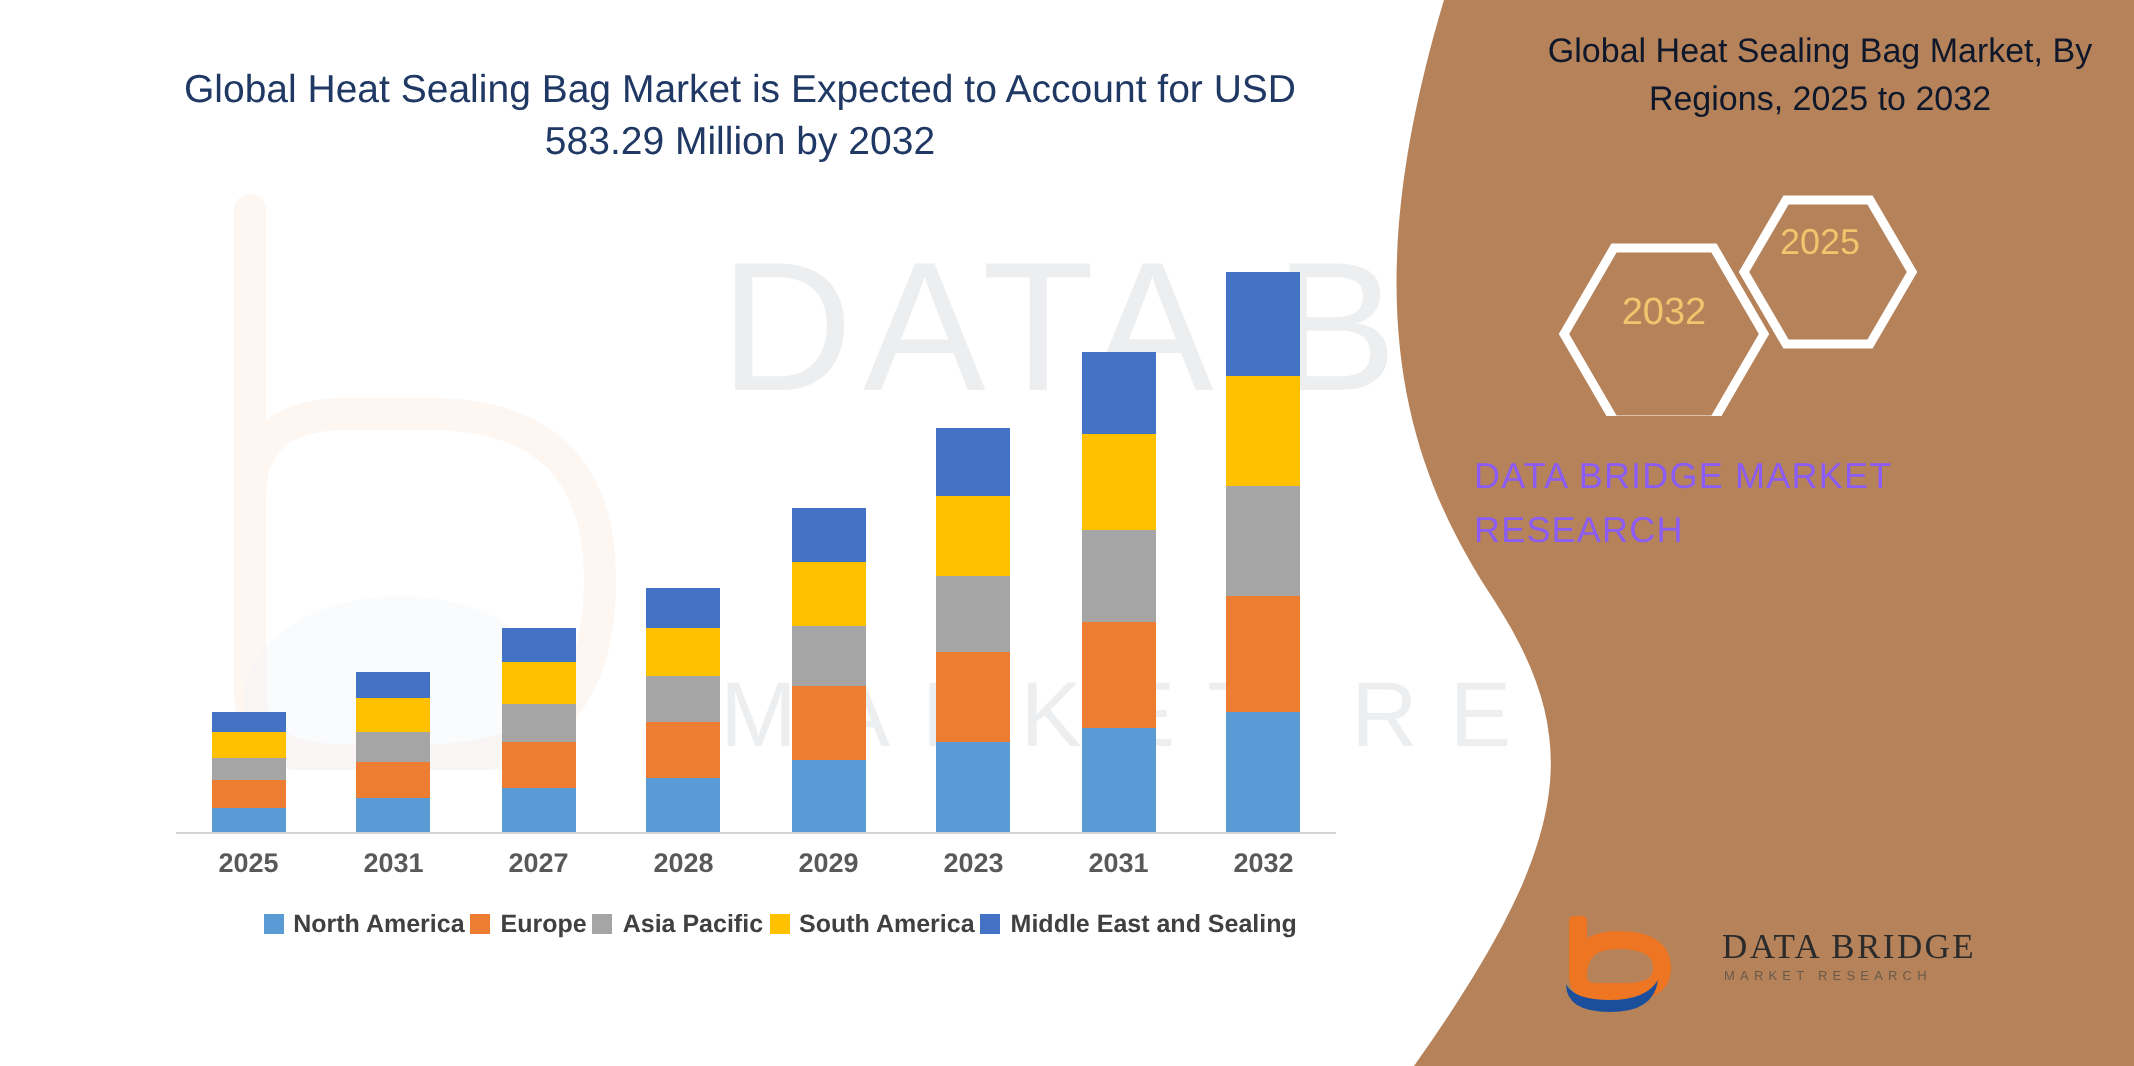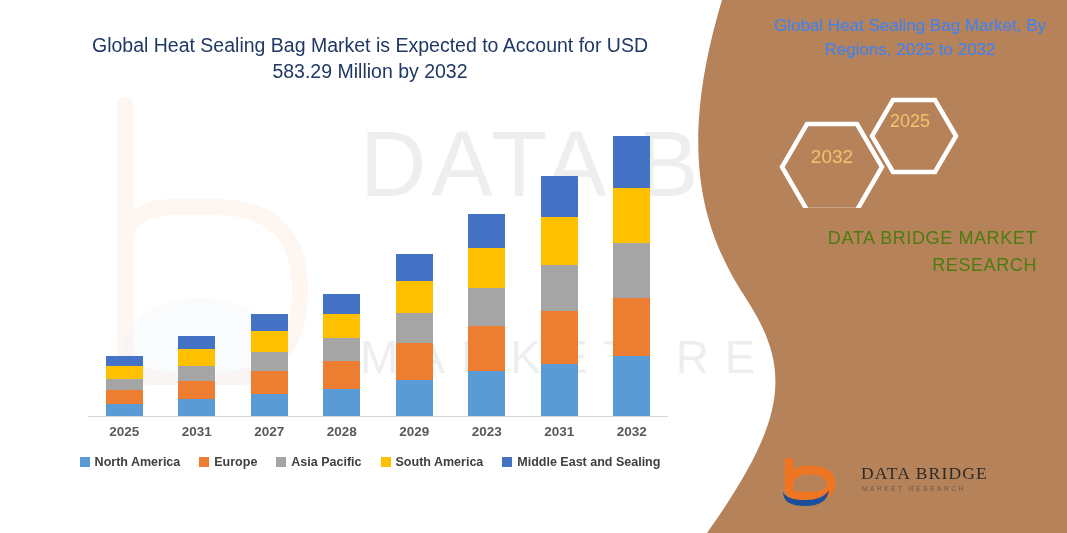--- a/index.html
+++ b/index.html
@@ -138,27 +138,27 @@
     width: 70px;
     text-align: center;
     font-size: 13.5px;
     font-weight: bold;
     color: #595959;
     font-family: "Liberation Sans", sans-serif;
   }
 
   .legend {
     position: absolute;
-    left: 80px;
+    left: 100px;
     top: 455px;
     width: 580px;
     display: flex;
     justify-content: center;
     align-items: center;
-    gap: 19px;
+    gap: 3px;
     flex-wrap: nowrap;
   }
   .legend-item {
     display: flex;
     align-items: center;
     gap: 5px;
     white-space: nowrap;
   }
   .legend-swatch {
     width: 10px;
@@ -203,21 +203,21 @@
   }
 
   .panel-title {
     position: absolute;
     left: 98px;
     top: 14px;
     width: 290px;
     text-align: center;
     font-size: 17px;
     line-height: 1.4;
-    color: #3b82f6;
+    color: #0f172a;
     font-family: "Liberation Sans", sans-serif;
   }
 
   .hexes {
     position: absolute;
     left: 100px;
     top: 88px;
     width: 240px;
     height: 120px;
   }
@@ -238,24 +238,24 @@
     ;top: 23px;
     width: 86px;
     font-size: 18px;
   }
 
   .brand-name {
     position: absolute;
     left: 70px;
     top: 225px;
     width: 300px;
-    text-align: right;
+    text-align: left;
     font-size: 18px;
     line-height: 1.5;
-    color: #4d7c0f;
+    color: #8b5cf6;
     letter-spacing: 0.6px;
     font-family: "Liberation Sans", sans-serif;
   }
 
   .logo-block {
     position: absolute;
     left: 112px;
     top: 458px;
     width: 230px;
     height: 52px;

